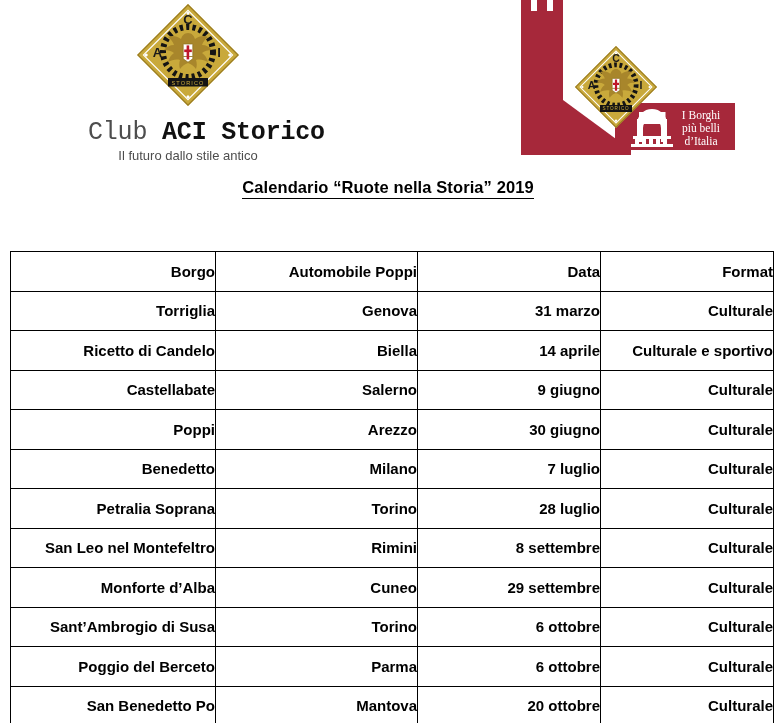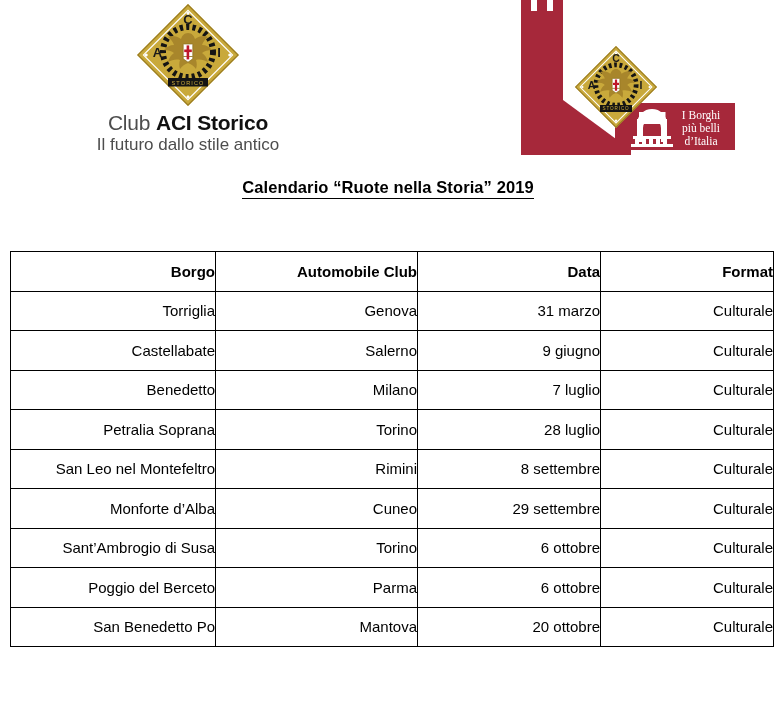--- a/index.html
+++ b/index.html
@@ -31,32 +31,33 @@
     width: 200px;
     text-align: center;
   }
   .aci-diamond-wrap {
     width: 106px;
     height: 106px;
     margin: 0 auto;
     position: relative;
   }
   .aci-wordmark {
-    margin-top: 3px;
-    font-size: 21px;
+    margin-top: 11px;
+    font-size: 25px;
     line-height: 1.1;
     letter-spacing: -0.2px;
     color: #231f20;
     white-space: nowrap;
+    font-family: Liberation Mono, monospace;
   }
   .aci-wordmark .light { font-weight: 400; color: #4d4d4d; }
   .aci-wordmark .heavy { font-weight: 700; color: #111111; }
   .aci-tagline {
     margin-top: 1px;
-    font-size: 17px;
+    font-size: 13px;
     color: #4d4d4d;
     font-weight: 400;
     white-space: nowrap;
   }
 
   
   .borghi-lockup {
     position: absolute;
     left: 515px;
     top: 0px;
@@ -101,21 +102,21 @@
     height: 38.5px;
     font-size: 15px;
     line-height: 1.15;
     white-space: nowrap;
     overflow: hidden;
   }
   table.cal th {
     font-weight: 700;
   }
   table.cal td {
-    font-weight: 400;
+    font-weight: 700;
   }
   col.c-borgo  { width: 205px; }
   col.c-club   { width: 202px; }
   col.c-data   { width: 183px; }
   col.c-format { width: 173px; }
 </style>
 </head>
 <body>
 
 <div class="header-band">
@@ -245,39 +246,51 @@
   <table class="cal">
     <colgroup>
       <col class="c-borgo">
         <col class="c-club">
         <col class="c-data">
         <col class="c-format">
     </colgroup>
     <thead>
       <tr>
         <th>Borgo</th>
-        <th>Automobile Club</th>
+        <th>Automobile Poppi</th>
         <th>Data</th>
         <th>Format</th>
       </tr>
     </thead>
     <tbody>
       <tr>
         <td>Torriglia</td>
         <td>Genova</td>
         <td>31 marzo</td>
         <td>Culturale</td>
       </tr>
       <tr>
+        <td>Ricetto di Candelo</td>
+        <td>Biella</td>
+        <td>14 aprile</td>
+        <td>Culturale e sportivo</td>
+      </tr>
+      <tr>
         <td>Castellabate</td>
         <td>Salerno</td>
         <td>9 giugno</td>
         <td>Culturale</td>
       </tr>
       <tr>
+        <td>Poppi</td>
+        <td>Arezzo</td>
+        <td>30 giugno</td>
+        <td>Culturale</td>
+      </tr>
+      <tr>
         <td>Benedetto</td>
         <td>Milano</td>
         <td>7 luglio</td>
         <td>Culturale</td>
       </tr>
       <tr>
         <td>Petralia Soprana</td>
         <td>Torino</td>
         <td>28 luglio</td>
         <td>Culturale</td>

